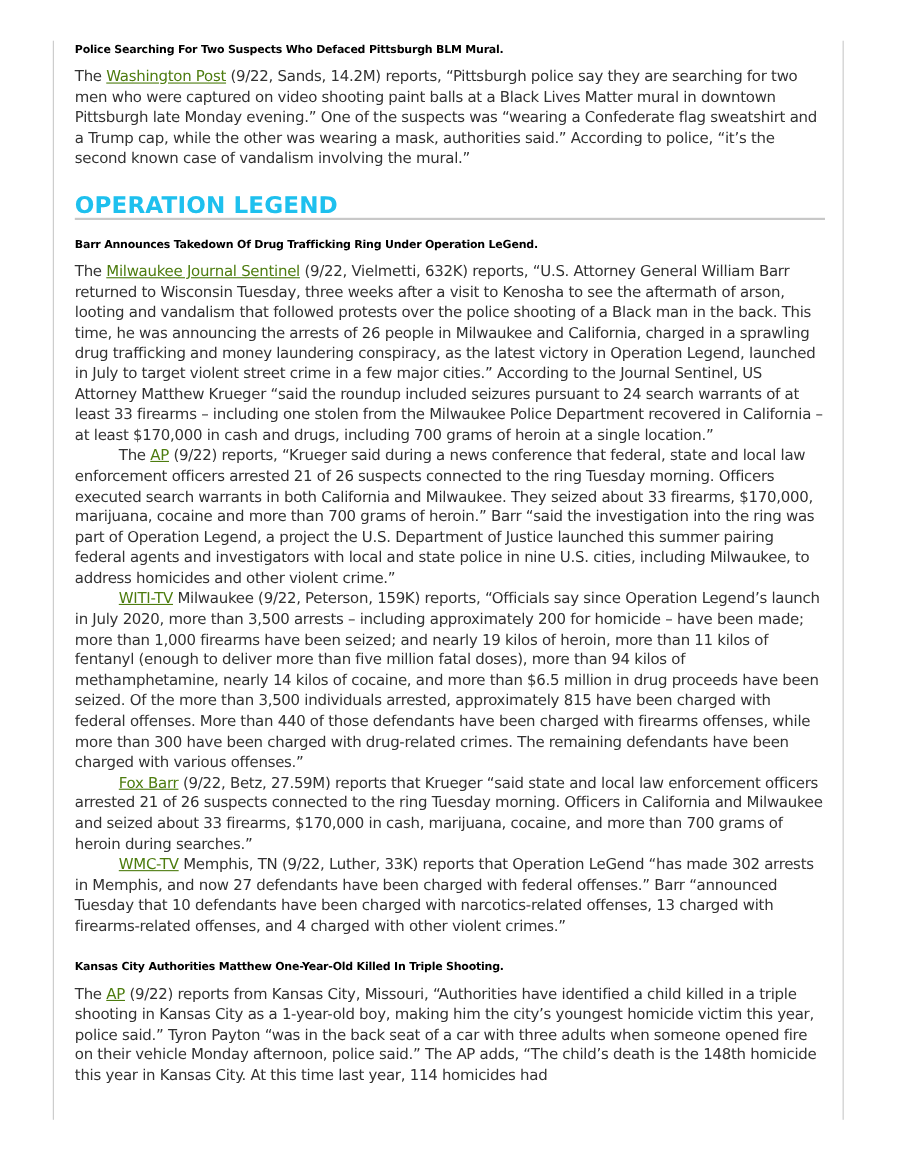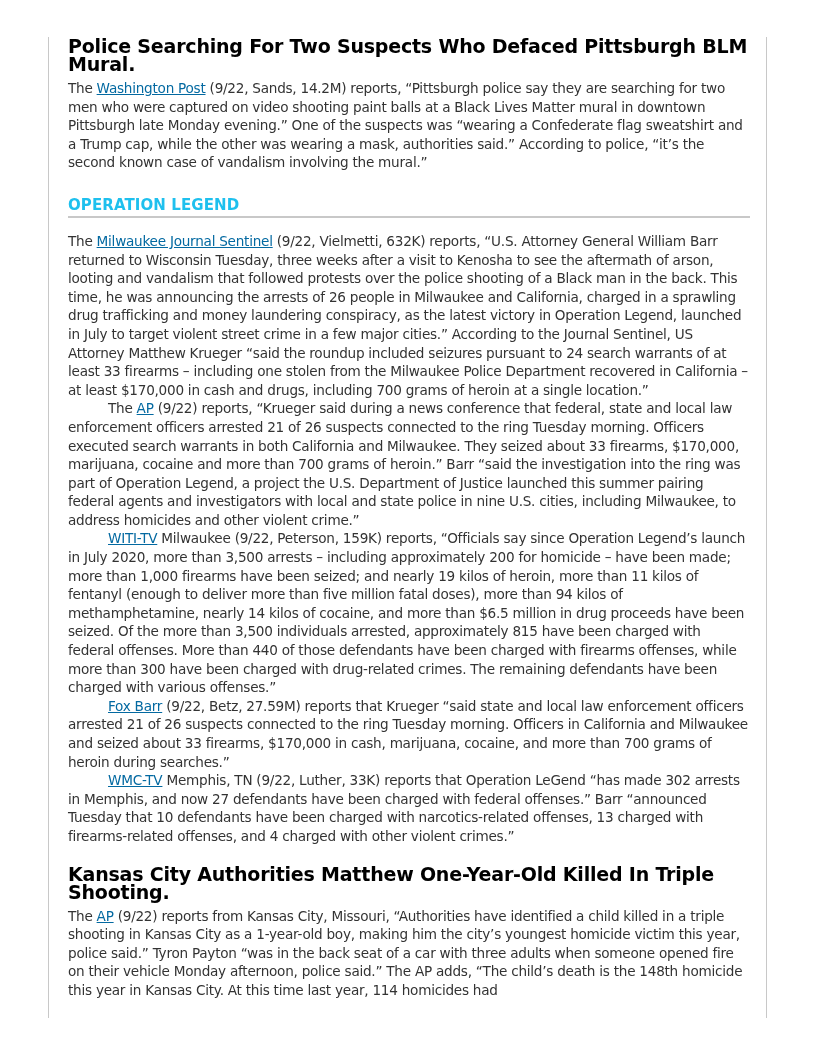--- a/index.html
+++ b/index.html
@@ -18,32 +18,32 @@
     width: 682px;
     font-family: "DejaVu Sans", sans-serif;
     font-size: 13.6px;
     line-height: 18.6px;
     color: #333333;
     letter-spacing: -0.25px;
   }
   .content .headline {
     font-weight: bold;
     color: #000000;
-    font-size: 19px;
+    font-size: 10px;
     margin: 0 0 6px 0;
     line-height: 18px;
     letter-spacing: -0.2px;
   }
   .content p { margin: 0; }
   .content p.indent { text-indent: 40px; }
-  .content a { color: #0369a1; }
+  .content a { color: #4d7c0f; }
   .section-title {
     color: #1ec0ee;
     font-weight: bold;
-    font-size: 15px;
+    font-size: 21px;
     line-height: 22px;
     margin: 22px 0 0 0;
     padding-bottom: 0px;
     border-bottom: 2px solid #c8c8c8;
     letter-spacing: 0.1px;
   }
   .gap-after-section { height: 14px; }
   .story-gap { height: 19px; }
 </style>
 </head>
@@ -55,20 +55,21 @@
 
   <div>
     <div class="headline">Police Searching For Two Suspects Who Defaced Pittsburgh BLM Mural.</div>
     <p><span>The </span><a href="#">Washington Post</a><span> (9/22, Sands, 14.2M) reports, “Pittsburgh police say they are searching for two men who were captured on video shooting paint balls at a Black Lives Matter mural in downtown Pittsburgh late Monday evening.” One of the suspects was “wearing a Confederate flag sweatshirt and a Trump cap, while the other was wearing a mask, authorities said.” According to police, “it’s the second known case of vandalism involving the mural.”</span></p>
   </div>
 
   <div class="section-title">OPERATION LEGEND</div>
   <div class="gap-after-section"></div>
 
   <div>
+    <div class="headline">Barr Announces Takedown Of Drug Trafficking Ring Under Operation LeGend.</div>
     <p><span>The </span><a href="#">Milwaukee Journal Sentinel</a><span> (9/22, Vielmetti, 632K) reports, “U.S. Attorney General William Barr returned to Wisconsin Tuesday, three weeks after a visit to Kenosha to see the aftermath of arson, looting and vandalism that followed protests over the police shooting of a Black man in the back. This time, he was announcing the arrests of 26 people in Milwaukee and California, charged in a sprawling drug trafficking and money laundering conspiracy, as the latest victory in Operation Legend, launched in July to target violent street crime in a few major cities.” According to the Journal Sentinel, US Attorney Matthew Krueger “said the roundup included seizures pursuant to 24 search warrants of at least 33 firearms – including one stolen from the Milwaukee Police Department recovered in California – at least $170,000 in cash and drugs, including 700 grams of heroin at a single location.”</span></p>
     <p class="indent"><span>The </span><a href="#">AP</a><span> (9/22) reports, “Krueger said during a news conference that federal, state and local law enforcement officers arrested 21 of 26 suspects connected to the ring Tuesday morning. Officers executed search warrants in both California and Milwaukee. They seized about 33 firearms, $170,000, marijuana, cocaine and more than 700 grams of heroin.” Barr “said the investigation into the ring was part of Operation Legend, a project the U.S. Department of Justice launched this summer pairing federal agents and investigators with local and state police in nine U.S. cities, including Milwaukee, to address homicides and other violent crime.”</span></p>
     <p class="indent"><a href="#">WITI-TV</a><span> Milwaukee (9/22, Peterson, 159K) reports, “Officials say since Operation Legend’s launch in July 2020, more than 3,500 arrests – including approximately 200 for homicide – have been made; more than 1,000 firearms have been seized; and nearly 19 kilos of heroin, more than 11 kilos of fentanyl (enough to deliver more than five million fatal doses), more than 94 kilos of methamphetamine, nearly 14 kilos of cocaine, and more than $6.5 million in drug proceeds have been seized. Of the more than 3,500 individuals arrested, approximately 815 have been charged with federal offenses. More than 440 of those defendants have been charged with firearms offenses, while more than 300 have been charged with drug-related crimes. The remaining defendants have been charged with various offenses.”</span></p>
     <p class="indent"><a href="#">Fox Barr</a><span> (9/22, Betz, 27.59M) reports that Krueger “said state and local law enforcement officers arrested 21 of 26 suspects connected to the ring Tuesday morning. Officers in California and Milwaukee and seized about 33 firearms, $170,000 in cash, marijuana, cocaine, and more than 700 grams of heroin during searches.”</span></p>
     <p class="indent"><a href="#">WMC-TV</a><span> Memphis, TN (9/22, Luther, 33K) reports that Operation LeGend “has made 302 arrests in Memphis, and now 27 defendants have been charged with federal offenses.” Barr “announced Tuesday that 10 defendants have been charged with narcotics-related offenses, 13 charged with firearms-related offenses, and 4 charged with other violent crimes.”</span></p>
   </div>
 
   <div class="story-gap"></div>
 
   <div>

